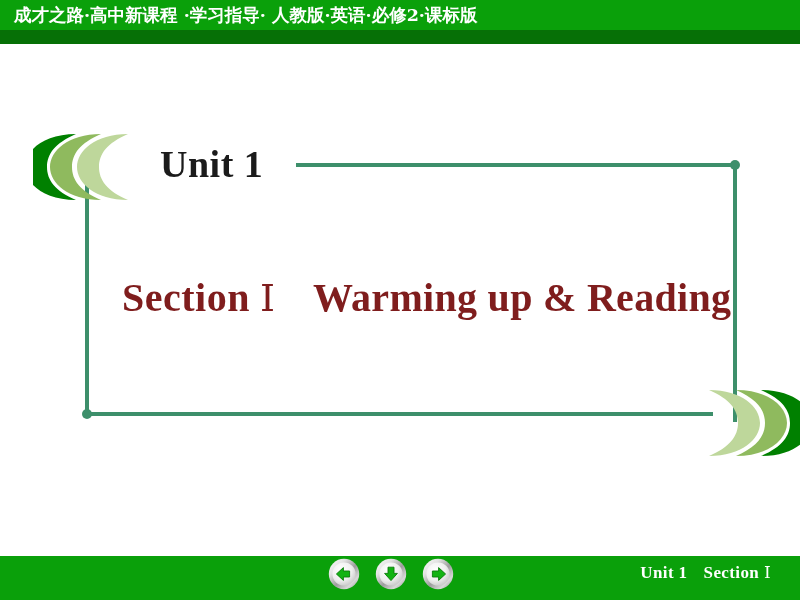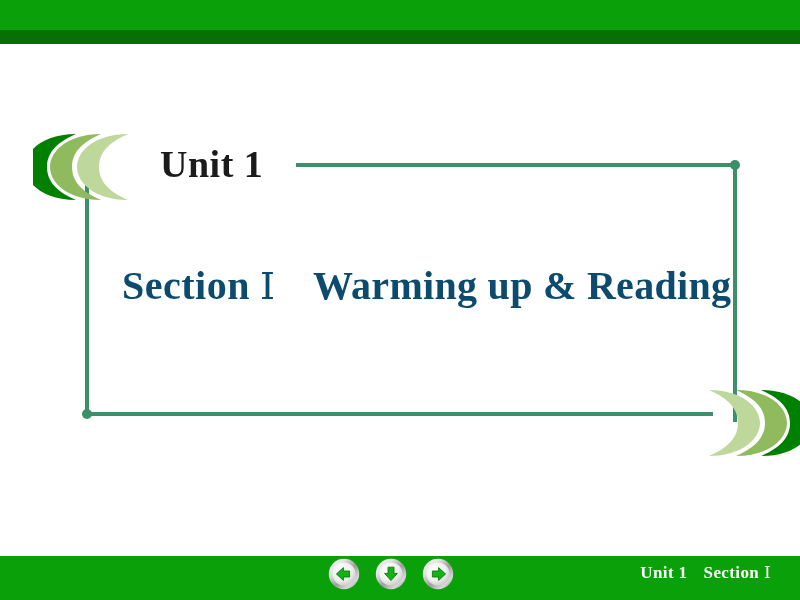--- a/index.html
+++ b/index.html
@@ -93,27 +93,27 @@
     left: 160px; top: 142px;
     font-family: "Liberation Serif", "DejaVu Serif", serif;
     font-weight: bold;
     font-size: 38px;
     color: #1b1b1b;
     letter-spacing: 0.5px;
     white-space: nowrap;
   }
   #section-title-row {
     position: absolute;
-    left: 122px; top: 262px;
+    left: 122px; top: 274px;
     width: 600px;
     white-space: nowrap;
     font-family: "Liberation Serif", "DejaVu Serif", serif;
     font-weight: bold;
     font-size: 40px;
-    color: #0c4a6e;
+    color: #7f1d1d;
   }
   #section-label { letter-spacing: 0.5px; }
   #section-numeral {
     font-weight: normal;
     font-size: 38px;
     padding: 0 4px 0 10px;
     font-family: "DejaVu Serif", "Liberation Serif", serif;
   }
   #section-topic {
     padding-left: 34px;
@@ -156,20 +156,21 @@
   #footer-section-numeral {
     font-weight: normal;
     font-family: "DejaVu Serif", "Liberation Serif", serif;
   }
 </style>
 </head>
 <body>
 
 <div id="header-bar">
   <div id="header-bar-shadow"></div>
+  <div id="header-title">成才之路·高中新课程 ·学习指导· 人教版·英语·必修2·课标版</div>
 </div>
 
 <div id="slide-body"></div>
 
 <div class="frame-line" id="frame-line-top"></div>
 <div class="frame-line" id="frame-line-left"></div>
 <div class="frame-line" id="frame-line-bottom"></div>
 <div class="frame-line" id="frame-line-right"></div>
 <div class="frame-dot" id="frame-dot-topright"></div>
 <div class="frame-dot" id="frame-dot-bottomleft"></div>

